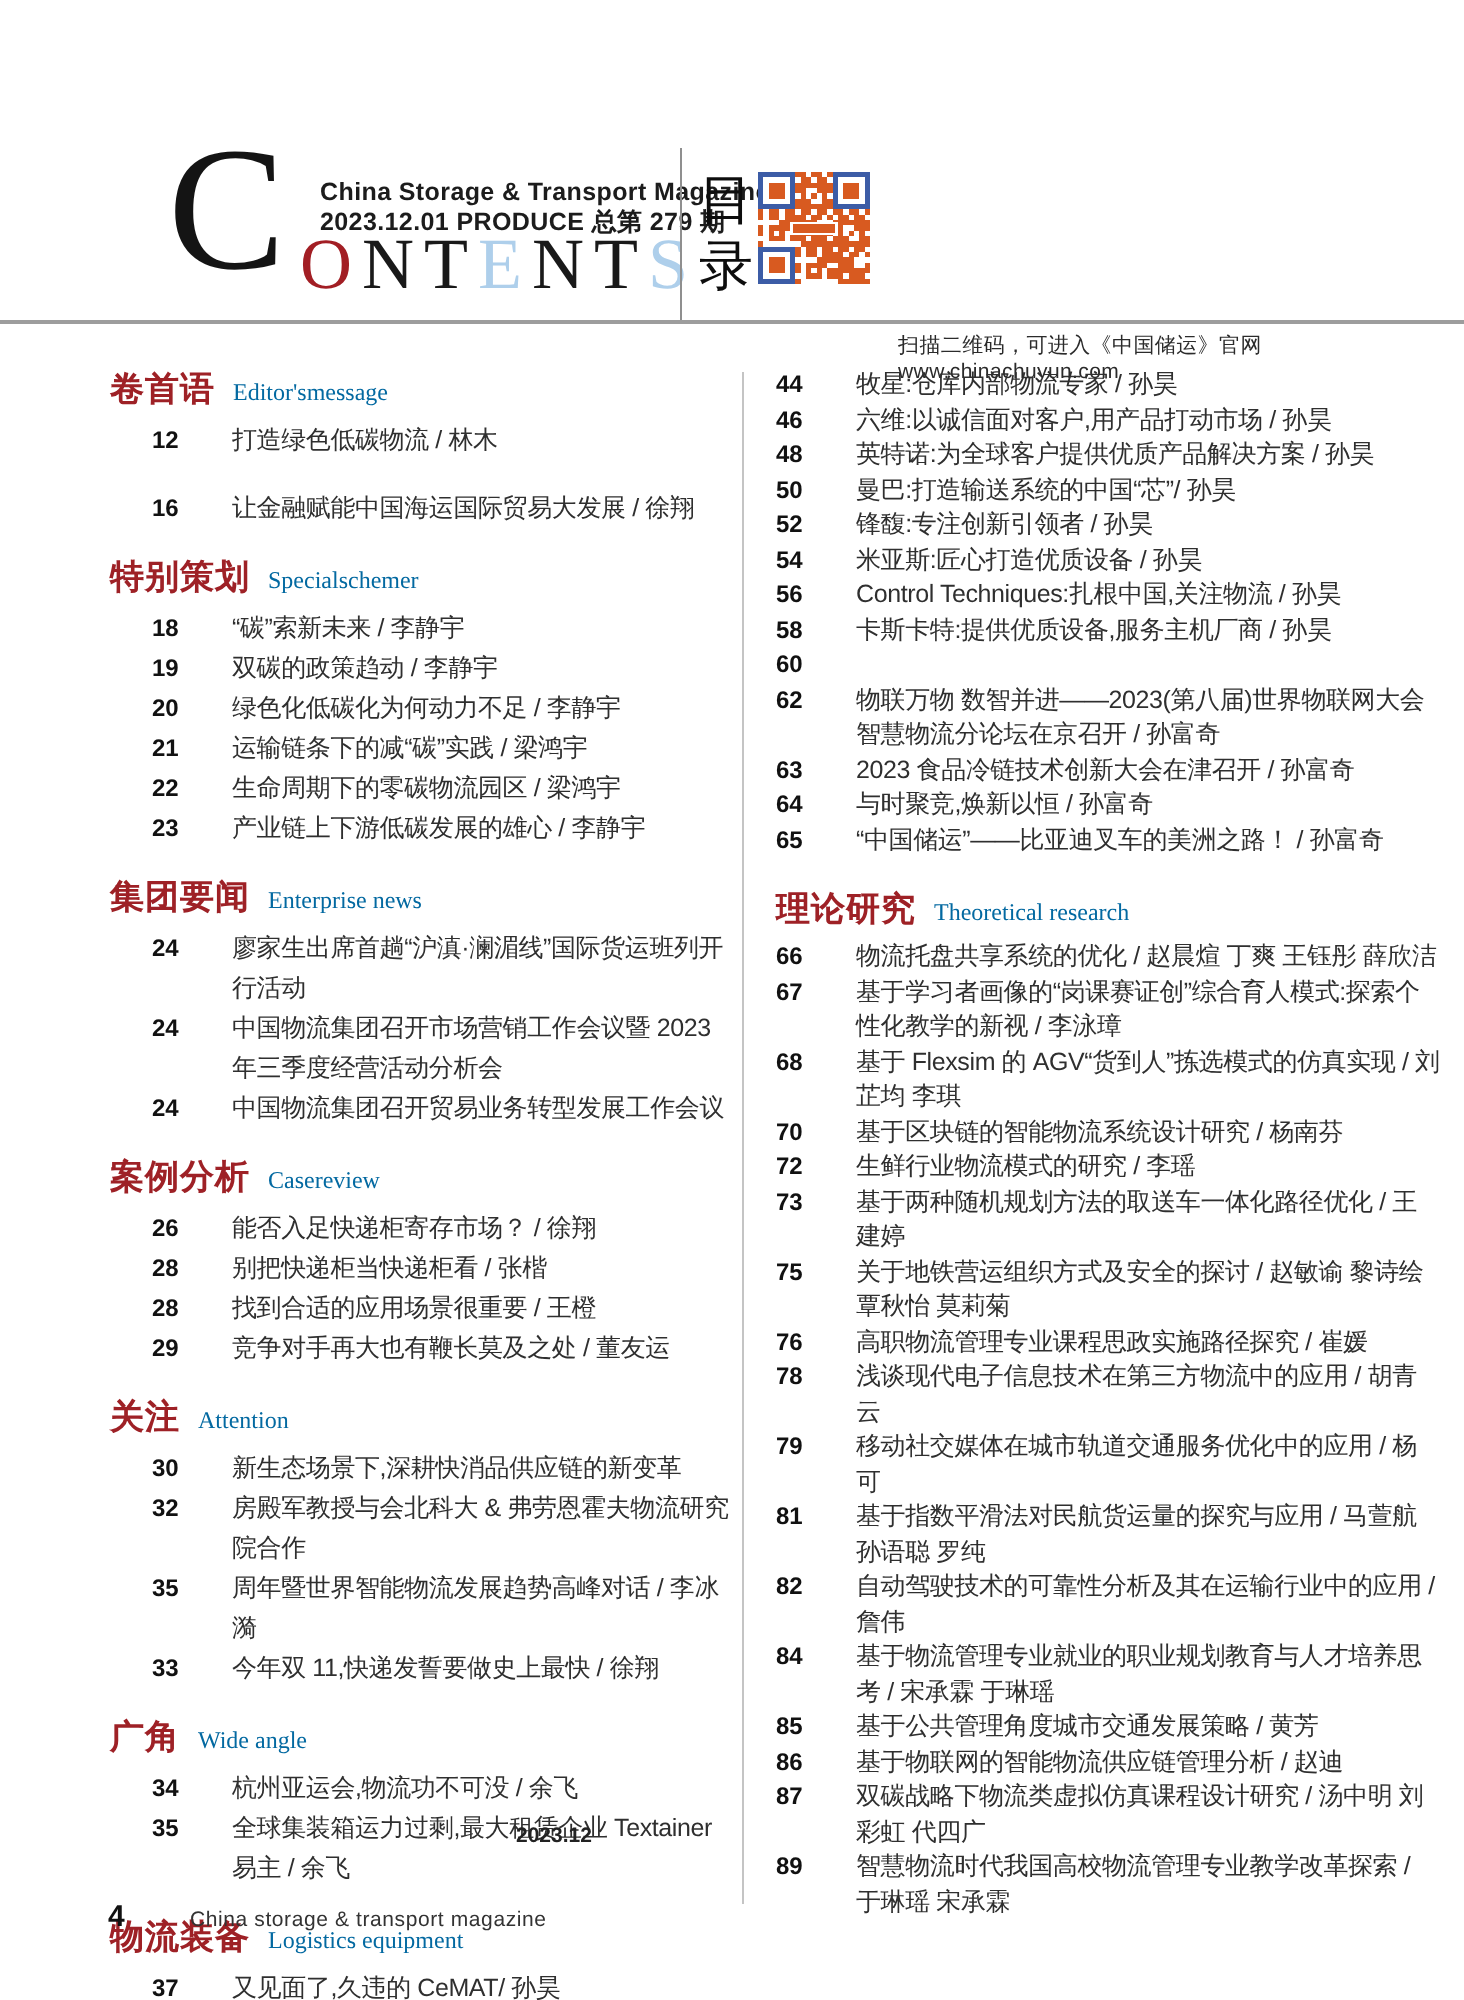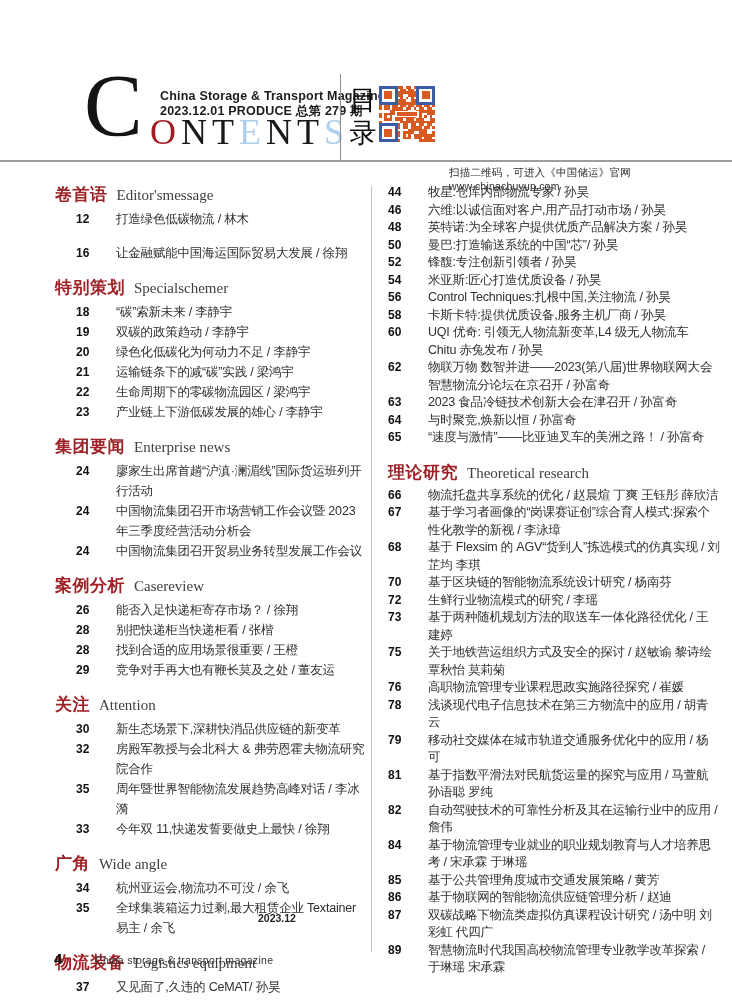--- a/index.html
+++ b/index.html
@@ -23,21 +23,21 @@
   
   .col{position:absolute;top:184px;}
   .col-left{left:55px;width:312px;}
   .col-right{left:388px;width:332px;}
   .col-divider{position:absolute;left:371px;top:186px;width:1px;height:766px;background:#c4c4c4;}
 
   .sec + .sec{margin-top:14px;}
   .col-right .sec + .sec{margin-top:15px;}
   .sec-h{line-height:21px;margin-bottom:3px;white-space:nowrap;}
   .sec-h .cn{font-size:17px;font-weight:700;color:#9e2126;letter-spacing:0.5px;}
-  .sec-h .en{font-size:15px;color:#404040;font-family:"Liberation Serif",serif;margin-left:9px;}
+  .sec-h .en{font-size:12px;color:#0369a1;font-family:"Liberation Serif",serif;margin-left:9px;}
 
   .item{display:flex;align-items:flex-start;}
   .item .pg{flex:0 0 40px;font-weight:700;font-size:12px;color:#111;}
   .item .tx{flex:1;font-size:12.5px;color:#2f2f2f;letter-spacing:-0.2px;}
   .col-left .item .pg{line-height:20px;margin-left:21px;}
   .col-left .item .tx{line-height:20px;}
   .col-right .item .pg{line-height:17.5px;}
   .col-right .item .tx{line-height:17.5px;}
 
   
@@ -420,37 +420,36 @@
         <div class="item">
           <span class="pg">56</span>
           <span class="tx">Control Techniques:扎根中国,关注物流 / 孙昊</span>
         </div>
         <div class="item">
           <span class="pg">58</span>
           <span class="tx">卡斯卡特:提供优质设备,服务主机厂商 / 孙昊</span>
         </div>
         <div class="item">
           <span class="pg">60</span>
-          <span class="tx">UQI 优奇: 引领无人物流新变革,L4 级无人物流车 Chitu 赤兔发布 / 孙昊</span>
         </div>
         <div class="item">
           <span class="pg">62</span>
           <span class="tx">物联万物 数智并进——2023(第八届)世界物联网大会智慧物流分论坛在京召开 / 孙富奇</span>
         </div>
         <div class="item">
           <span class="pg">63</span>
           <span class="tx">2023 食品冷链技术创新大会在津召开 / 孙富奇</span>
         </div>
         <div class="item">
           <span class="pg">64</span>
           <span class="tx">与时聚竞,焕新以恒 / 孙富奇</span>
         </div>
         <div class="item">
           <span class="pg">65</span>
-          <span class="tx">“速度与激情”——比亚迪叉车的美洲之路！ / 孙富奇</span>
+          <span class="tx">“中国储运”——比亚迪叉车的美洲之路！ / 孙富奇</span>
         </div>
       </section>
       <section class="sec">
         <div class="sec-h"><span class="cn">理论研究</span><span class="en">Theoretical research</span></div>
         <div class="item">
           <span class="pg">66</span>
           <span class="tx">物流托盘共享系统的优化 / 赵晨煊 丁爽 王钰彤 薛欣洁</span>
         </div>
         <div class="item">
           <span class="pg">67</span>

